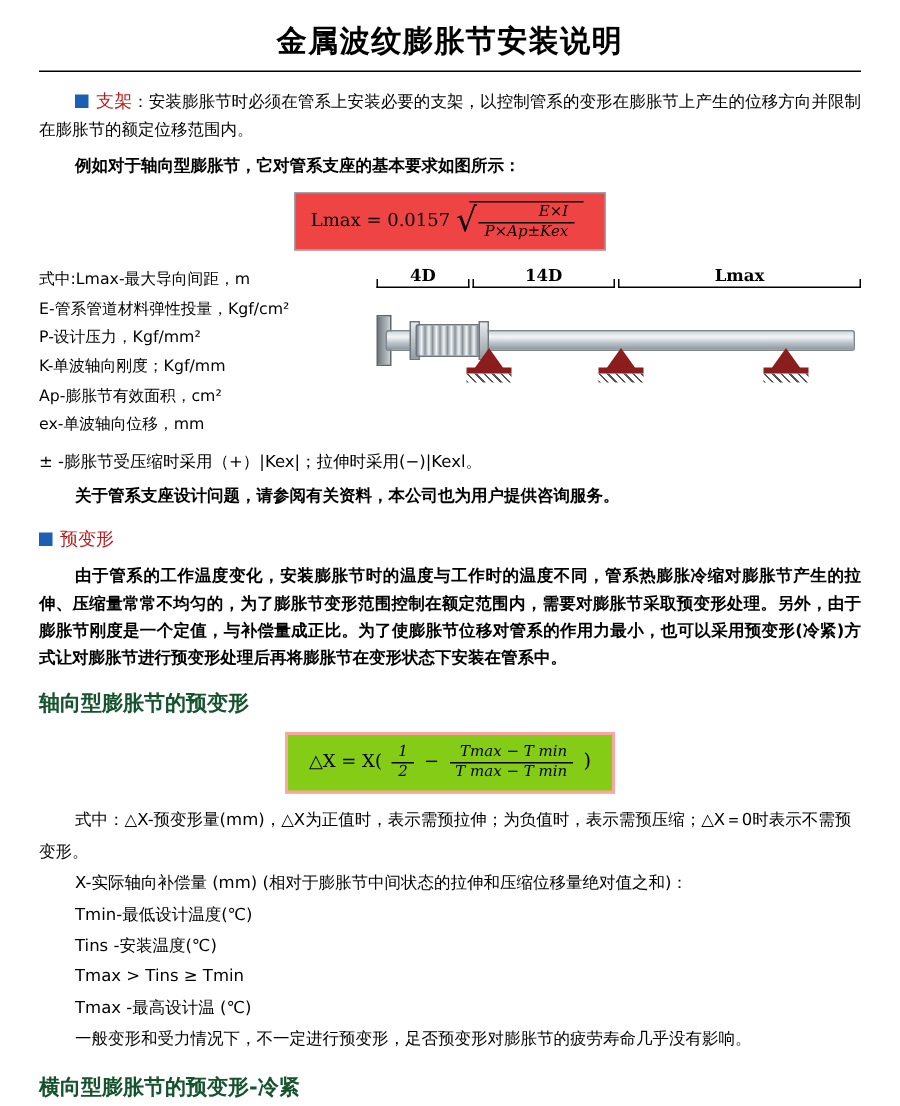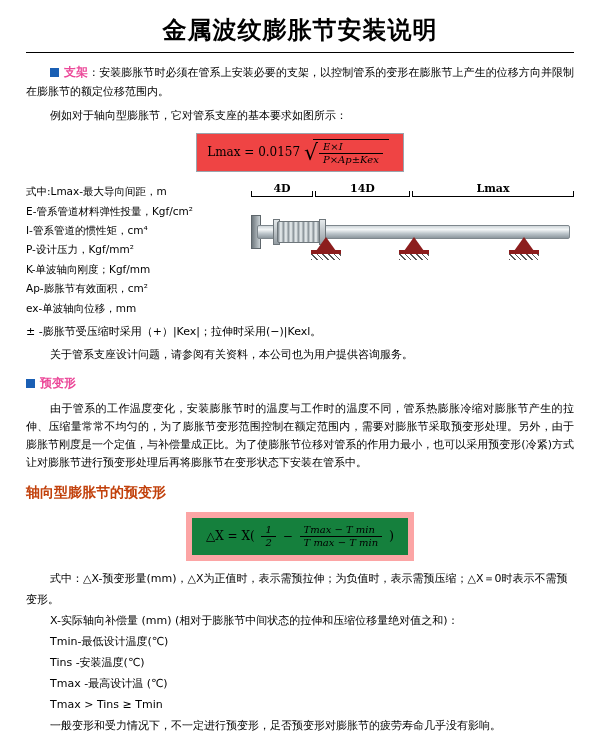--- a/index.html
+++ b/index.html
@@ -17,46 +17,47 @@
     overflow: hidden;
   }
   .page {
     width: 600px;
     height: 737px;
     padding: 0;
     box-sizing: border-box;
     position: relative;
   }
   h1.doc-title {
-    font-size: 24px;
+    font-size: 20px;
     font-weight: bold;
     text-align: center;
     margin: 14px 0 6px 0;
     letter-spacing: 1px;
     font-family: "DejaVu Serif", "Liberation Serif", serif;
   }
   .title-rule {
     width: 548px;
     height: 1px;
     background: #000;
     margin: 0 auto 10px auto;
   }
   .content {
     padding: 0 26px;
   }
   .sec-head-inline {
-    font-weight: bold;
-    color: #ec4899;
+    font-weight: normal;
+    color: #b91c1c;
     font-size: 12px;
   }
   p.para {
     margin: 3px 0;
     line-height: 1.65;
     text-align: justify;
     text-indent: 0;
+    font-weight: bold;
   }
   p.indent {
     text-indent: 24px;
   }
   .para-with-head {
     margin: 2px 0 6px 0;
     line-height: 1.65;
     text-align: justify;
     text-indent: 24px;
   }
@@ -76,21 +77,21 @@
     display: inline-block;
     border: 1px solid #9aa4ad;
     padding: 5px 14px 5px 10px;
     background: #ef4444;
     font-family: "DejaVu Serif", "Liberation Serif", serif;
     font-size: 12px;
   }
   .frac {
     display: inline-block;
     vertical-align: middle;
-    text-align: left;
+    text-align: right;
     font-style: italic;
     font-size: 10px;
     line-height: 1.2;
     padding: 0 3px;
   }
   .frac .num { border-bottom: 1px solid #000; padding: 0 4px; display:block; }
   .frac .den { padding: 0 4px; display:block; }
   .sqrt-wrap {
     display: inline-block;
     vertical-align: middle;
@@ -229,26 +230,26 @@
     border: 1px solid #5e666b;
   }
   .eq-center {
     text-align: center;
     margin: 10px 0 8px 0;
     font-family: "DejaVu Serif", "Liberation Serif", serif;
     font-size: 12px;
   }
   .eq-box {
     display: inline-block;
-    border: 6px solid #fca5a5;
+    border: 2px solid #fca5a5;
     padding: 6px 14px;
-    background: #15803d;
+    background: #84cc16;
   }
   .sub-head {
-    color: #c2410c;
+    color: #14532d;
     font-weight: bold;
     font-size: 14px;
     margin: 12px 0 6px 0;
   }
   .note-list {
     margin: 2px 0 0 0;
     line-height: 1.9;
     font-size: 11px;
   }
   .note-list div { text-indent: 24px; }
@@ -280,21 +281,20 @@
             </span>
           </span>
         </span>
       </div>
     </div>
 
     <div class="legend-fig">
       <div class="legend">
         <div>式中:Lmax-最大导向间距，m</div>
         <div>E-管系管道材料弹性投量，Kgf/cm²</div>
-        <div>I-管系管道的惯性矩，cm⁴</div>
         <div>P-设计压力，Kgf/mm²</div>
         <div>K-单波轴向刚度；Kgf/mm</div>
         <div>Ap-膨胀节有效面积，cm²</div>
         <div>ex-单波轴向位移，mm</div>
       </div>
 
       <div class="figure">
         <div class="dim-row">
           <div class="dim dim-4d">4D</div>
           <div class="dim dim-14d">14D</div>
@@ -351,21 +351,21 @@
         </span>
         <span class="paren">)</span>
       </div>
     </div>
 
     <div class="note-list">
       <div>式中：△X-预变形量(mm)，△X为正值时，表示需预拉伸；为负值时，表示需预压缩；△X＝0时表示不需预变形。</div>
       <div>X-实际轴向补偿量 (mm) (相对于膨胀节中间状态的拉伸和压缩位移量绝对值之和)：</div>
       <div>Tmin-最低设计温度(℃)</div>
       <div>Tins -安装温度(℃)</div>
+      <div>Tmax &gt; Tins ≥ Tmin</div>
       <div>Tmax -最高设计温 (℃)</div>
-      <div>Tmax &gt; Tins ≥ Tmin</div>
       <div>一般变形和受力情况下，不一定进行预变形，足否预变形对膨胀节的疲劳寿命几乎没有影响。</div>
     </div>
 
     <div class="sub-head">横向型膨胀节的预变形-冷紧</div>
 
   </div>
 </div>
 
 </body></html>

